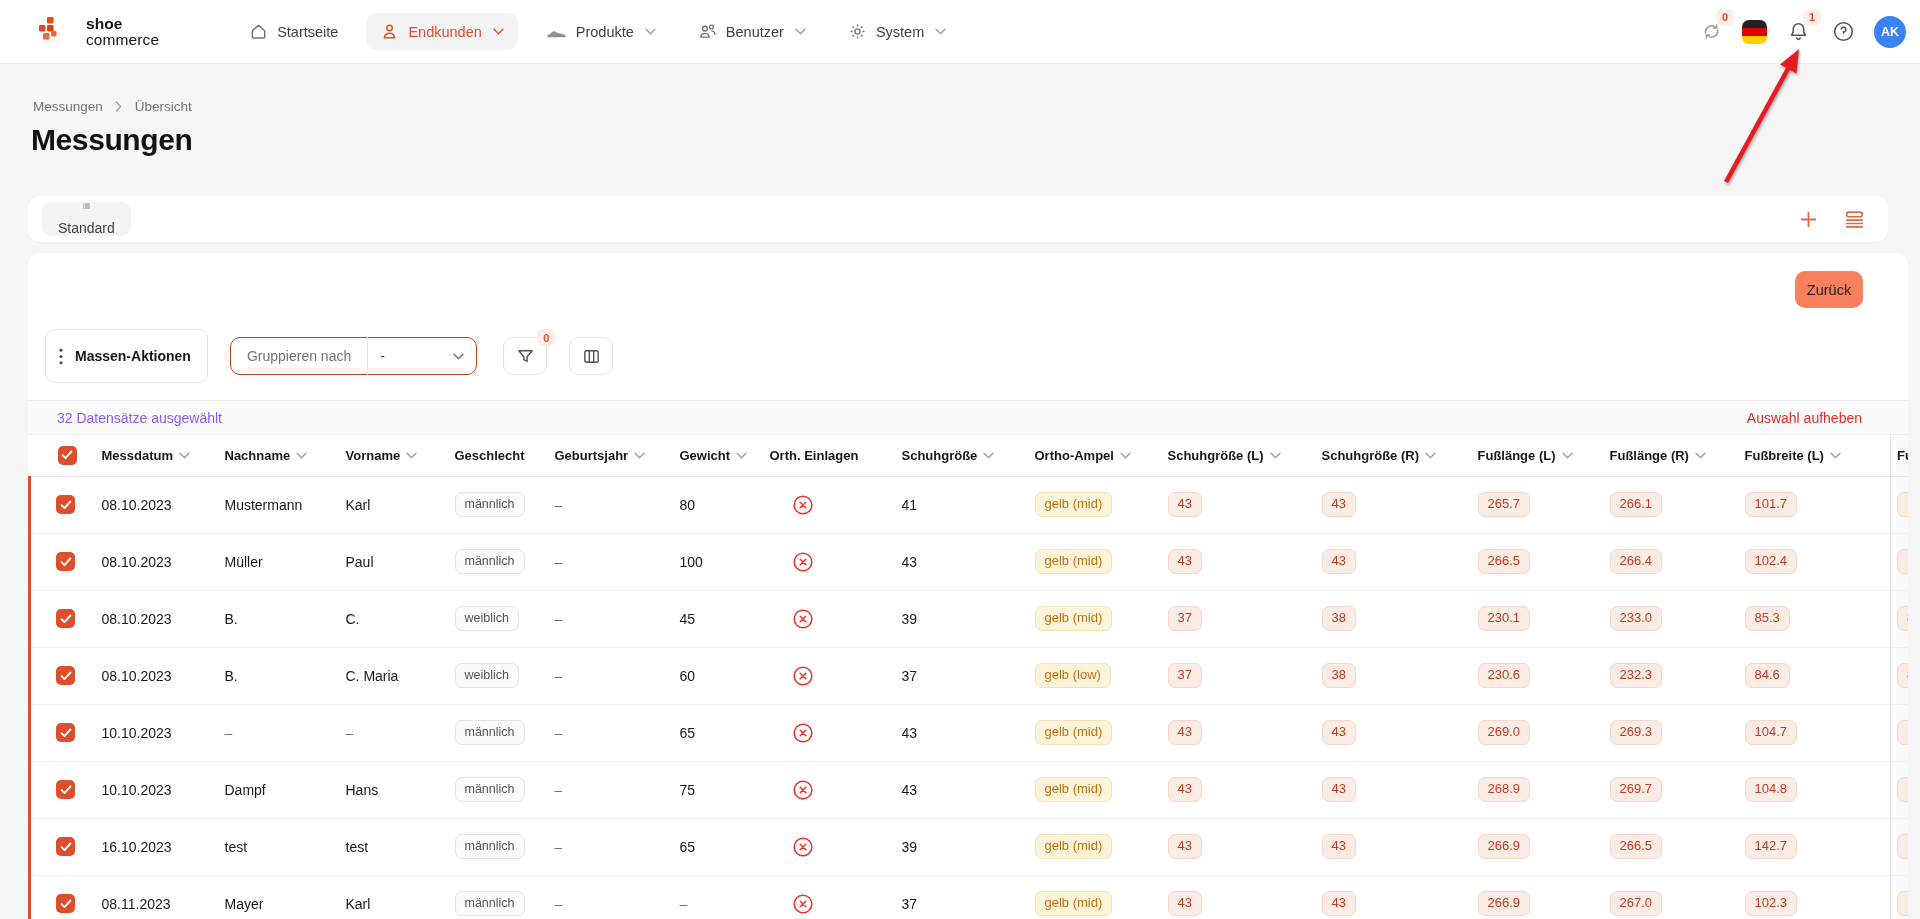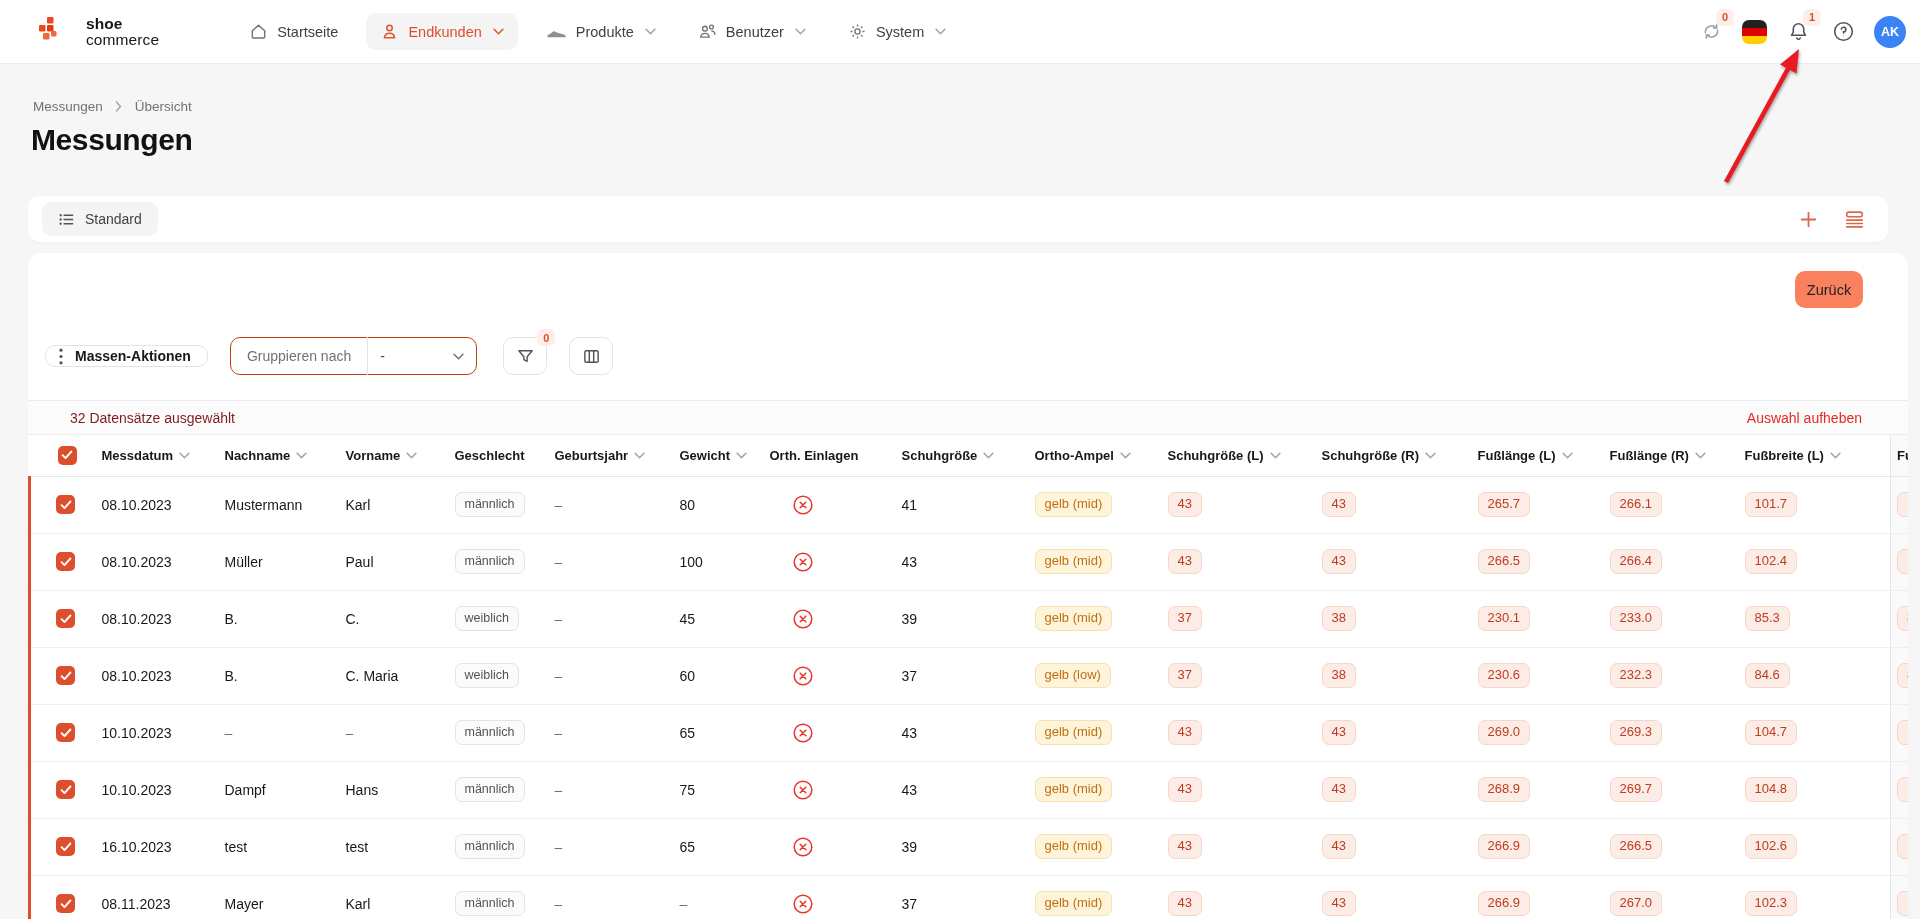--- a/index.html
+++ b/index.html
@@ -32,51 +32,51 @@
   
   .breadcrumb { position:absolute; top:99px; left:33px; display:flex; align-items:center; gap:12px;
                 font-size:13.5px; color:#71717a; }
   .breadcrumb .crumb { cursor:pointer; }
   .page-title { position:absolute; top:123px; left:31px; font-size:30px; font-weight:700; letter-spacing:-.4px; color:#121215; }
 
   
   .views-card { position:absolute; top:196px; left:28px; width:1860px; height:46px; background:#fff;
                 border-radius:12px; box-shadow:0 1px 2px rgba(0,0,0,.04); display:flex; align-items:center; }
   .view-pill { display:flex; align-items:center; gap:10px; background:#f4f4f5; border-radius:9px;
-               height:34px; padding:0 16px; margin-left:14px; font-size:14px; color:#3f3f46; cursor:pointer; }
+               height:34px; padding:0 16px; margin-left:14px; font-size:14px; color:#3f3f46; cursor:pointer;flex-direction:column; }
   .views-actions { margin-left:auto; margin-right:22px; display:flex; align-items:center; gap:22px; }
   .views-actions .icon-btn { width:24px; height:24px; }
 
   
   .table-card { position:absolute; top:253px; left:28px; width:1880px; height:740px; background:#fff;
                 border-radius:12px; box-shadow:0 1px 2px rgba(0,0,0,.04); overflow:hidden; }
   .back-btn { position:absolute; top:18px; left:1767px; width:68px; height:37px; background:#f9815e;
               border:none; border-radius:10px; font-family:inherit; font-size:14.5px; font-weight:500;
               color:#222327; cursor:pointer; }
   .toolbar { position:absolute; top:84px; left:17px; height:38px; display:flex; align-items:center; gap:22px; }
-  .btn-bulk { display:flex; align-items:center; gap:12px; height:22px; padding:0 16px 0 13px;
+  .btn-bulk { display:flex; align-items:center; gap:12px; height:54px; padding:0 16px 0 13px;
               border:1px solid #e4e4e7; border-radius:10px; background:#fff; font-family:inherit;
               font-size:14px; font-weight:700; color:#18181b; cursor:pointer; }
   .group-ctl { display:flex; align-items:center; height:38px; border:1px solid #c2410c; border-radius:10px; }
   .group-ctl .g-label { padding:0 16px; font-size:14px; color:#71717a; }
   .group-ctl .g-sep { width:1px; height:38px; background:#e4e4e7; }
   .group-ctl .g-select { display:flex; align-items:center; justify-content:space-between; width:108px;
                          padding:0 12px; font-size:14px; color:#3f3f46; cursor:pointer; }
   .search-box { display:flex; align-items:center; gap:9px; width:230px; height:38px; padding:0 12px;
                 border:1px solid #e4e4e7; border-radius:10px; background:#fff; }
   .search-box input { border:none; outline:none; flex:1; font-family:inherit; font-size:14px; color:#3f3f46; min-width:0; }
   .search-box input::placeholder { color:#a1a1aa; }
   .sq-btn { position:relative; width:44px; height:38px; border:1px solid #e4e4e7; border-radius:10px;
             background:#fff; display:flex; align-items:center; justify-content:center; cursor:pointer; }
   .toolbar .gap-sm { margin-left:4px; }
 
   .selection-band { position:absolute; top:147px; left:0; width:100%; height:35px; background:#fbfbfc;
                     border-top:1px solid #ececee; border-bottom:1px solid #ececee;
                     display:flex; align-items:center; }
-  .selection-band .sel-text { margin-left:42px; font-size:14px; color:#7f1d1d; }
+  .selection-band .sel-text { margin-left:29px; font-size:14px; color:#8b5cf6; }
   .selection-band .sel-clear { margin-left:auto; margin-right:46px; font-size:14px; color:#e22b26; cursor:pointer; }
 
   
   .table-wrap { position:absolute; top:182px; left:0; width:1880px; height:558px; overflow:hidden; }
   table { border-collapse:collapse; table-layout:fixed; width:1991px; }
   th, td { text-align:left; vertical-align:middle; padding:0; font-weight:400; }
   thead th { height:41px; font-size:13px; font-weight:700; color:#18181b; border-bottom:1px solid #e7e7ea; background:#fff; }
   thead th .hdr { display:flex; align-items:center; gap:6px; cursor:pointer; width:max-content; }
   tbody td { height:57px; font-size:14px; color:#18181b; border-bottom:1px solid #efeff1; background:#fff; }
   tbody td.dim, td .dim { color:#71717a; }
@@ -631,21 +631,21 @@
                   <path d="M8.2 8.2l5.6 5.6M13.8 8.2l-5.6 5.6" stroke="#e8322a" stroke-width="1.5" stroke-linecap="round"></path>
                 </svg>
               </span>
             </td>
             <td><span>39</span></td>
             <td><span class="badge badge--amber">gelb (mid)</span></td>
             <td><span class="badge badge--red">43</span></td>
             <td><span class="badge badge--red">43</span></td>
             <td><span class="badge badge--red">266.9</span></td>
             <td><span class="badge badge--red">266.5</span></td>
-            <td><span class="badge badge--red">102.6</span></td>
+            <td><span class="badge badge--red">142.7</span></td>
             <td><span class="cellpad"><span class="badge badge--red">103.0</span></span></td>
           </tr>
           <tr>
             <td>
               <span class="cb">
                 <svg width="12" height="10" viewBox="0 0 12 10">
                   <path d="M1.6 5.2l2.9 2.9 5.9-6.6" stroke="#fff" stroke-width="1.9" fill="none" stroke-linecap="round" stroke-linejoin="round"></path>
                 </svg>
               </span>
             </td>

